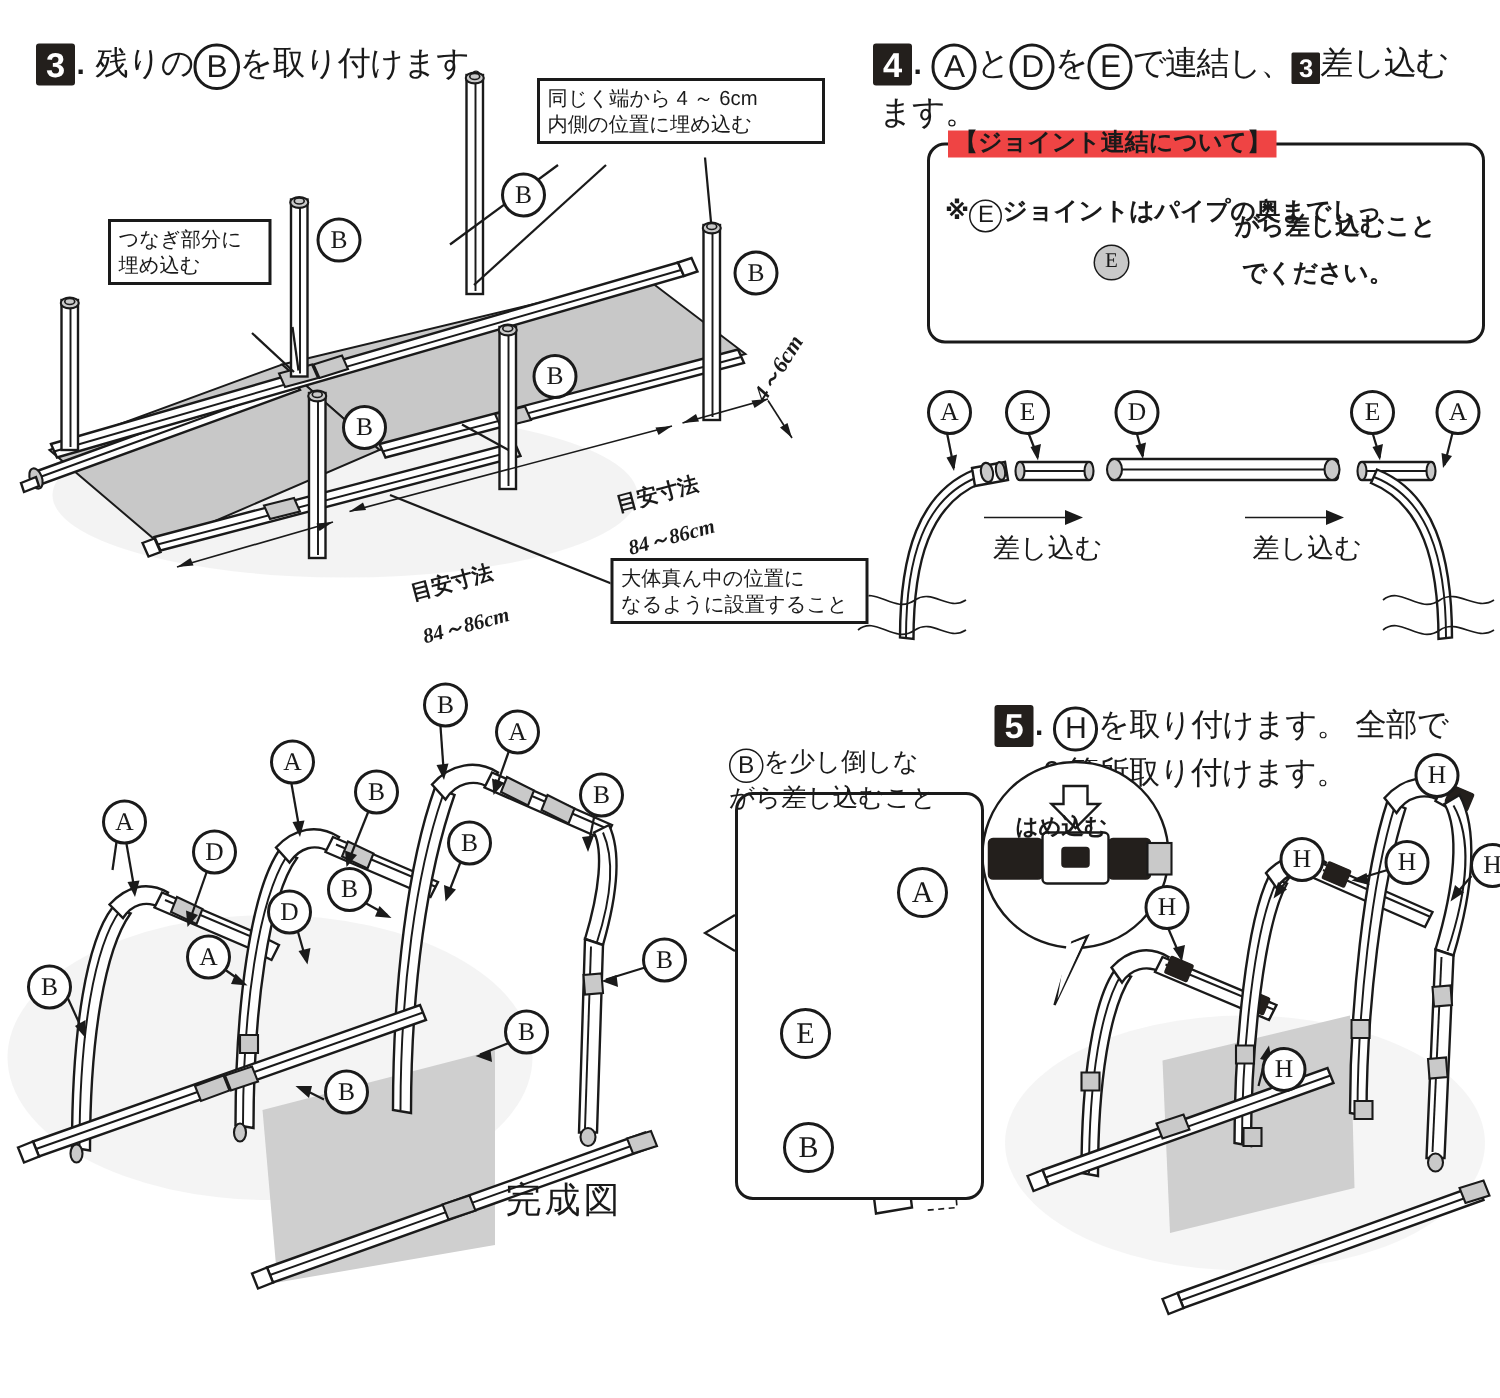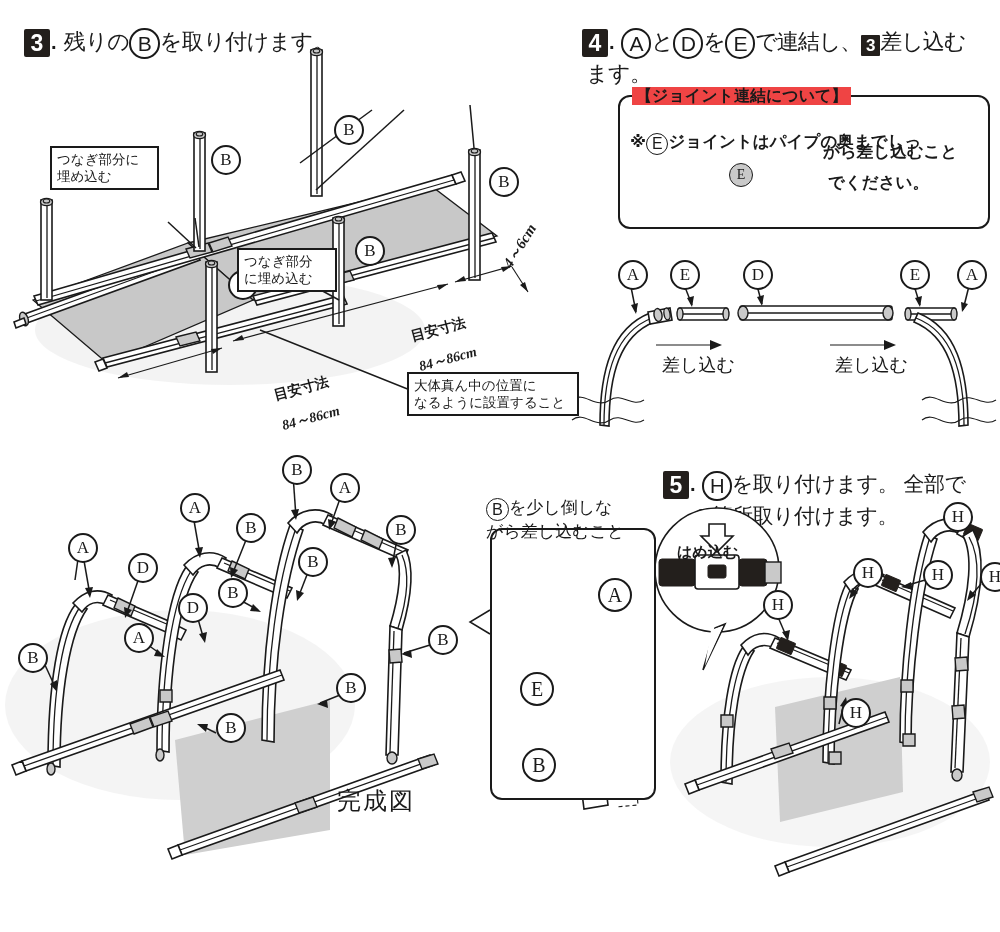--- a/index.html
+++ b/index.html
@@ -207,26 +207,26 @@
     </g>
     <g>
       <path class="thin" d="M455,282 L512,266"></path>
       <path class="arrow" d="M455,282 l11,-1 l-2,-5 z"></path>
       <path class="arrow" d="M512,266 l-11,1 l2,5 z"></path>
       <path class="thin" d="M512,267 L528,292"></path>
       <path class="arrow" d="M528,292 l-3,-10 l-5,3 z"></path>
     </g>
   </svg>
 
-  <div class="callout" style="left:50px;top:146px;width:95px;">つなぎ部分に
+  <div class="callout" style="left:72px;top:146px;width:95px;">つなぎ部分に
 埋め込む</div>
 
-
-  <div class="callout" style="left:237px;top:248px;width:86px;">つなぎ部分
-に埋め込む</div>
+  <div class="callout" style="left:358px;top:52px;width:178px;">同じく端から 4 ～ 6cm
+内側の位置に埋め込む</div>
+
 
   <div class="callout" style="left:407px;top:372px;width:158px;">大体真ん中の位置に
 なるように設置すること</div>
 
   <div class="lbl" style="left:211px;top:145px;">B</div>
   <div class="lbl" style="left:334px;top:115px;">B</div>
   <div class="lbl" style="left:489px;top:167px;">B</div>
   <div class="lbl" style="left:228px;top:270px;">B</div>
   <div class="lbl" style="left:355px;top:236px;">B</div>
 

